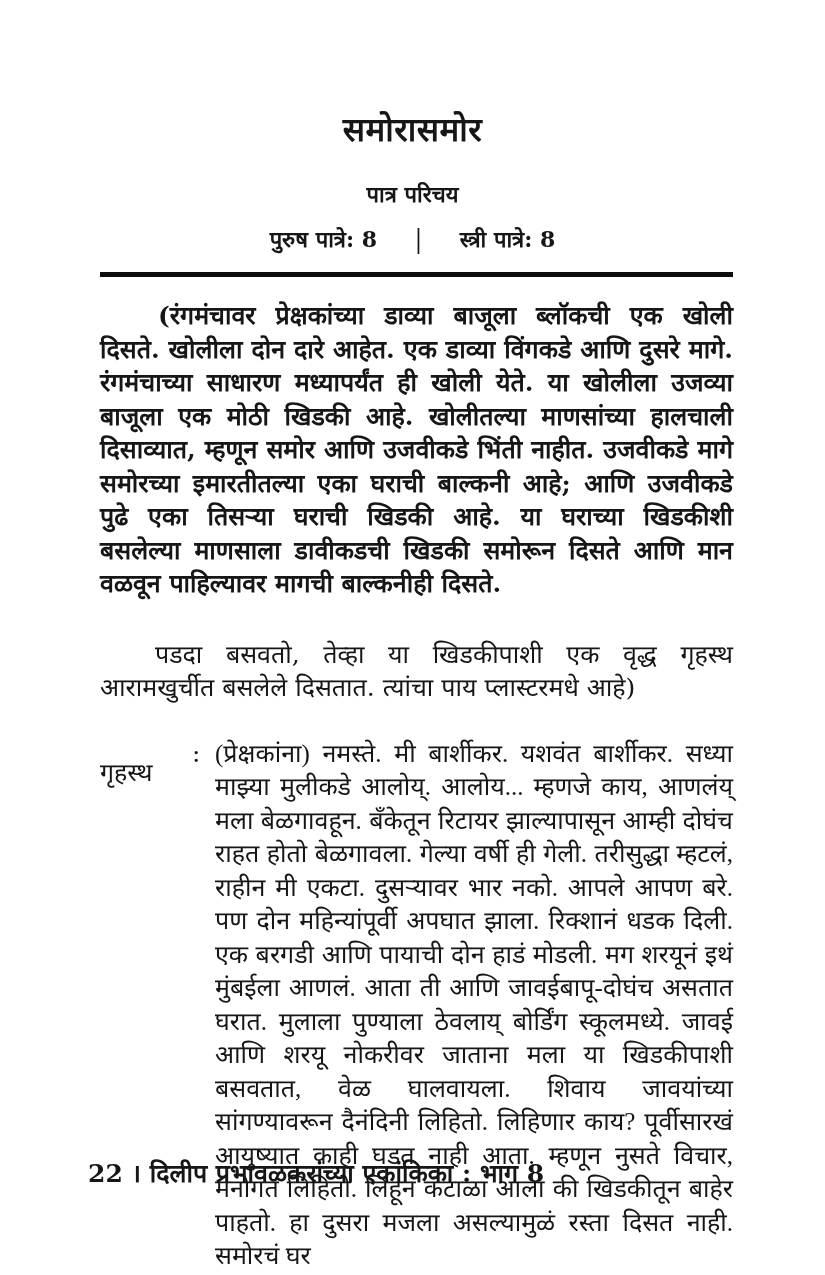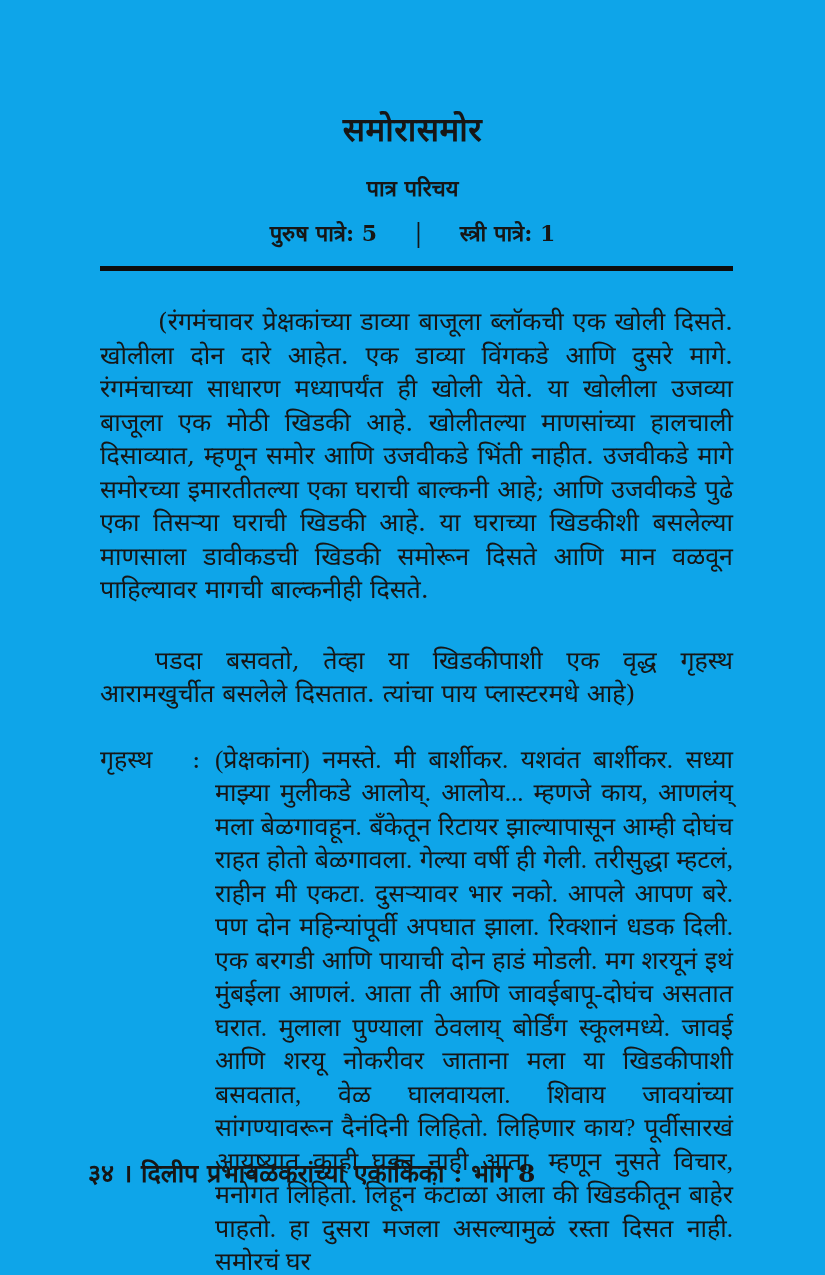--- a/index.html
+++ b/index.html
@@ -2,37 +2,37 @@
 <html><head>
 <meta charset="utf-8">
 <style>
   * { margin: 0; padding: 0; box-sizing: border-box; }
   html, body { background: #e8e8e8; }
   .page {
     position: relative;
     width: 825px;
     height: 1275px;
     margin: 0 auto;
-    background: #0ea5e9;
+    background: #ffffff;
     color: #161616;
     font-family: "DejaVu Serif", "Liberation Serif", serif;
     overflow: hidden;
   }
   .header { padding-top: 106px; }
   .title {
     text-align: center;
     font-size: 33px;
     font-weight: bold;
     letter-spacing: 0.5px;
   }
   .subtitle {
     text-align: center;
     font-size: 22px;
     font-weight: bold;
-    margin-top: 21px;
+    margin-top: 27px;
   }
   .cast-line {
     text-align: center;
     font-size: 22px;
     font-weight: bold;
     margin-top: 15px;
   }
   .cast-line .sep {
     display: inline-block;
     margin: 0 30px;
@@ -44,66 +44,66 @@
     background: #0d0d0d;
     margin: 19px 92px 0 100px;
   }
   .body-text {
     margin: 0 92px 0 100px;
     font-size: 25px;
     line-height: 33.5px;
     text-align: justify;
     text-justify: inter-word;
   }
-  .para-1 { margin-top: 34px; text-indent: 58px; }
+  .para-1 { margin-top: 22px; text-indent: 58px; font-weight: bold; }
   .para-2 { margin-top: 37px; text-indent: 55px; }
   .dialogue {
     display: flex;
     align-items: flex-start;
     margin-top: 32px;
   }
-  .speaker { width: 92px; flex-shrink: 0; }
+  .speaker { width: 92px; flex-shrink: 0; margin-top: 19px; }
   .colon   { width: 23px; flex-shrink: 0; }
   .dialogue-text { flex: 1; text-align: justify; text-justify: inter-word; font-family: Liberation Serif, serif; }
   .footer {
     position: absolute;
     left: 88px;
     top: 1155px;
     font-size: 25px;
     font-weight: bold;
     white-space: nowrap;
   }
 </style>
 </head>
 <body>
 
 <div class="page">
 
   <div class="header">
     <div class="title">समोरासमोर</div>
     <div class="subtitle">पात्र परिचय</div>
     <div class="cast-line">
-      <span>पुरुष पात्रे: 5</span>
+      <span>पुरुष पात्रे: 8</span>
       <span class="sep">|</span>
-      <span>स्त्री पात्रे: 1</span>
+      <span>स्त्री पात्रे: 8</span>
     </div>
   </div>
 
   <div class="rule"></div>
 
   <div class="body-text">
     <p class="para-1">(रंगमंचावर प्रेक्षकांच्या डाव्या बाजूला ब्लॉकची एक खोली दिसते. खोलीला दोन दारे आहेत. एक डाव्या विंगकडे आणि दुसरे मागे. रंगमंचाच्या साधारण मध्यापर्यंत ही खोली येते. या खोलीला उजव्या बाजूला एक मोठी खिडकी आहे. खोलीतल्या माणसांच्या हालचाली दिसाव्यात, म्हणून समोर आणि उजवीकडे भिंती नाहीत. उजवीकडे मागे समोरच्या इमारतीतल्या एका घराची बाल्कनी आहे; आणि उजवीकडे पुढे एका तिसऱ्या घराची खिडकी आहे. या घराच्या खिडकीशी बसलेल्या माणसाला डावीकडची खिडकी समोरून दिसते आणि मान वळवून पाहिल्यावर मागची बाल्कनीही दिसते.</p>
     <p class="para-2">पडदा बसवतो, तेव्हा या खिडकीपाशी एक वृद्ध गृहस्थ आरामखुर्चीत बसलेले दिसतात. त्यांचा पाय प्लास्टरमधे आहे)</p>
 
     <div class="dialogue">
       <div class="speaker">गृहस्थ</div>
       <div class="colon">:</div>
       <div class="dialogue-text">(प्रेक्षकांना) नमस्ते. मी बार्शीकर. यशवंत बार्शीकर. सध्या माझ्या मुलीकडे आलोय्. आलोय... म्हणजे काय, आणलंय् मला बेळगावहून. बँकेतून रिटायर झाल्यापासून आम्ही दोघंच राहत होतो बेळगावला. गेल्या वर्षी ही गेली. तरीसुद्धा म्हटलं, राहीन मी एकटा. दुसऱ्यावर भार नको. आपले आपण बरे. पण दोन महिन्यांपूर्वी अपघात झाला. रिक्शानं धडक दिली. एक बरगडी आणि पायाची दोन हाडं मोडली. मग शरयूनं इथं मुंबईला आणलं. आता ती आणि जावईबापू-दोघंच असतात घरात. मुलाला पुण्याला ठेवलाय् बोर्डिंग स्कूलमध्ये. जावई आणि शरयू नोकरीवर जाताना मला या खिडकीपाशी बसवतात, वेळ घालवायला. शिवाय जावयांच्या सांगण्यावरून दैनंदिनी लिहितो. लिहिणार काय? पूर्वीसारखं आयुष्यात काही घडत नाही आता. म्हणून नुसते विचार, मनोगत लिहितो. लिहून कंटाळा आला की खिडकीतून बाहेर पाहतो. हा दुसरा मजला असल्यामुळं रस्ता दिसत नाही. समोरचं घर</div>
     </div>
   </div>
 
   <div class="footer">
-    <span>३४</span>
+    <span>22</span>
     <span>।</span>
     <span>दिलीप प्रभावळकरांच्या एकांकिका : भाग 8</span>
   </div>
 
 </div>
 
 </body></html>

